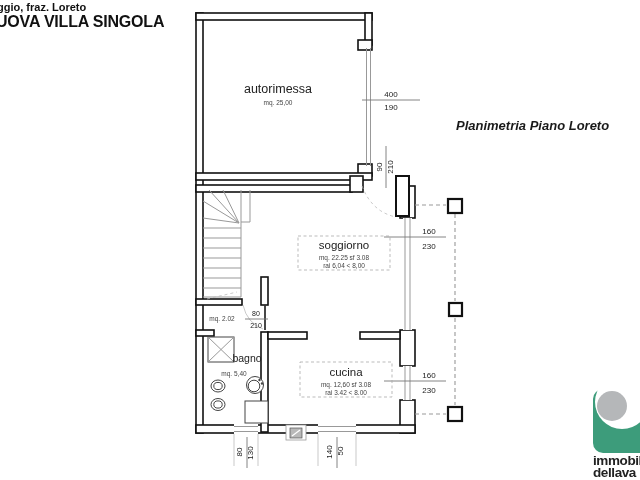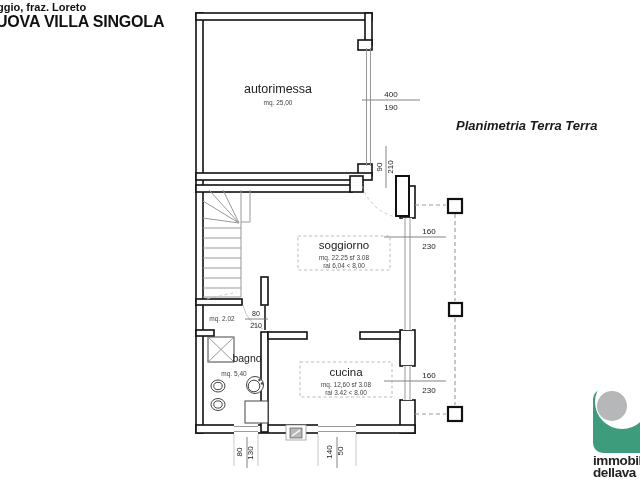--- a/index.html
+++ b/index.html
@@ -23,21 +23,21 @@
   .dash{stroke:#999;stroke-width:1.1;fill:none;stroke-dasharray:4,3;}
   .fix{stroke:#444;stroke-width:1;fill:#fff;}
 </style>
 </head>
 <body>
 
 
 
 <div class="hdr" id="hdr-line1">ggio, fraz. Loreto</div>
 <div class="hdr" id="hdr-line2">UOVA VILLA SINGOLA</div>
-<div id="plan-caption">Planimetria Terra Terra</div>
+<div id="plan-caption">Planimetria Piano Loreto</div>
 
 <svg width="640" height="480" viewBox="0 0 640 480">
 
   <g>
     <rect class="wall" x="196" y="13" width="7" height="420"></rect>
     <rect class="wall" x="196" y="13" width="176" height="7"></rect>
     <rect class="wall" x="365" y="13" width="7" height="32"></rect>
     <rect class="wall" x="358" y="40" width="14" height="10"></rect>
     <rect class="wall" x="358" y="164" width="14" height="12"></rect>
     <rect class="wall" x="196" y="173" width="176" height="7"></rect>

